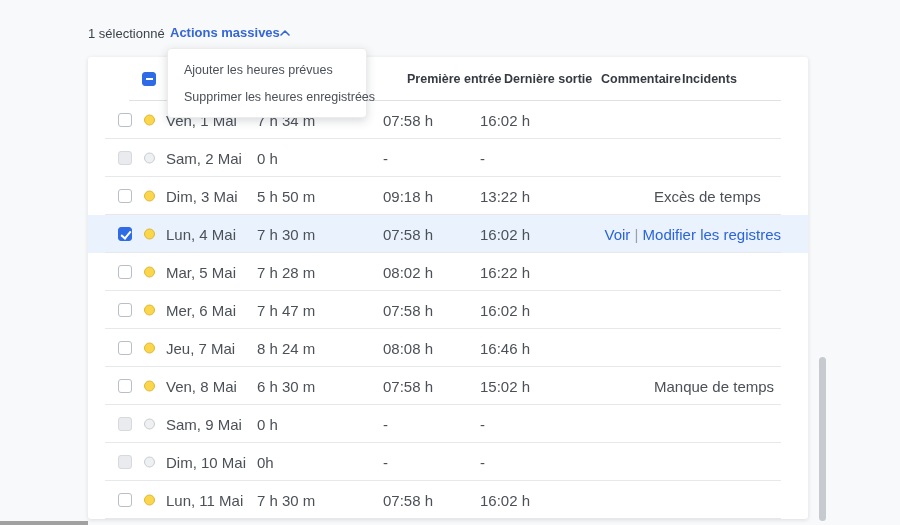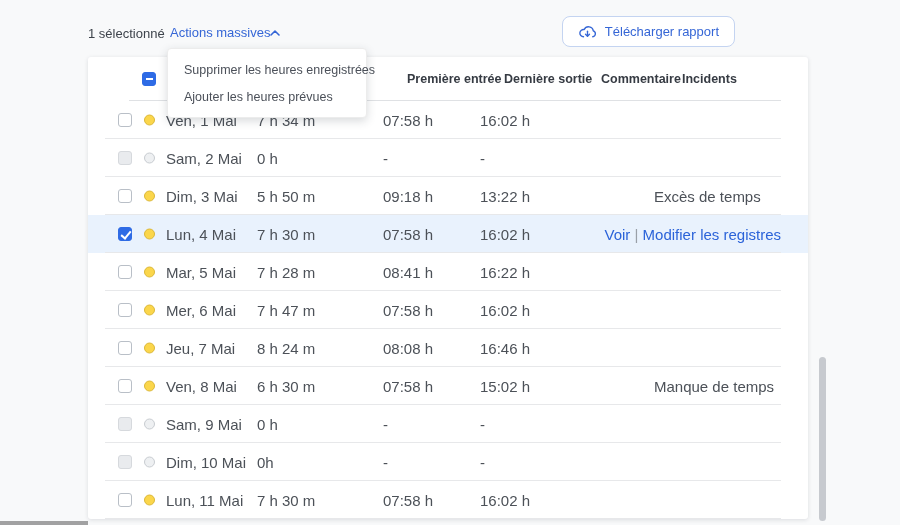--- a/index.html
+++ b/index.html
@@ -3,21 +3,21 @@
 <meta charset="utf-8">
 <style>
   * { margin:0; padding:0; box-sizing:border-box; }
   html,body { width:900px; height:525px; }
   body { font-family:"Liberation Sans", sans-serif; background:#f8f9fa; overflow:hidden; }
   .page { position:relative; width:825px; height:525px; }
 
   
   .selected-count { position:absolute; left:88px; top:26px; font-size:13px; color:#3d434b; }
   .bulk-actions { position:absolute; left:170px; top:25px; display:flex; align-items:center; 
-                  font-size:13px; font-weight:400; color:#3566d6; cursor:pointer; text-decoration:none; }
+                  font-size:13px; font-weight:700; color:#3566d6; cursor:pointer; text-decoration:none; }
   .download-btn { position:absolute; right:90px; top:16px; height:31px; display:flex; align-items:center;
                   gap:8px; padding:0 15px; background:#fff; border:1px solid #c4d4f1; border-radius:8px;
                   color:#3566d6; font-size:13px; cursor:pointer; font-family:inherit; }
 
   
   .menu { position:absolute; left:167px; top:48px; width:200px; padding:7px 0; background:#fff;
           border:1px solid #ececec; border-radius:4px; box-shadow:0 3px 10px rgba(40,50,60,.18); z-index:10; }
   .menu-item { height:27px; display:flex; align-items:center; padding:0 16px; font-size:12.5px;
                color:#4b5059; cursor:pointer; white-space:nowrap; }
 
@@ -67,30 +67,20 @@
 
   <a class="bulk-actions">
     <span>Actions massives</span>
     <span style="display:flex;">
       <svg width="10" height="6" viewBox="0 0 10 6">
           <path d="M1 5 L5 1 L9 5" stroke="#3566d6" stroke-width="1.6" fill="none" stroke-linecap="round" stroke-linejoin="round"></path>
         </svg>
     </span>
   </a>
 
-  <button class="download-btn">
-    <span style="display:flex;">
-      <svg width="19" height="16" viewBox="0 0 24 20" fill="none" stroke="#3566d6" stroke-width="1.7" stroke-linecap="round" stroke-linejoin="round">
-        <path d="M7 16a4.6 4.6 0 1 1 .9-9.1A6 6 0 0 1 19.3 8.6 3.8 3.8 0 0 1 18.6 16"></path>
-        <path d="M12 9v6"></path>
-          <path d="M9.5 12.8 12 15.3l2.5-2.5"></path>
-      </svg>
-    </span>
-    <span>Télécharger rapport</span>
-  </button>
 
   <div class="card">
     <div class="thead">
       <span class="cb indeterminate"></span>
       <span class="hcell h-entry">Première entrée</span>
       <span class="hcell h-exit">Dernière sortie</span>
       <span class="hcell h-comment">Commentaire</span>
       <span class="hcell h-incidents">Incidents</span>
     </div>
     <div>
@@ -140,21 +130,21 @@
       <a>Voir</a>
       <span>|</span>
       <a>Modifier les registres</a>
     </span>
   </div>
         <div class="row">
     <span class="cb unchecked"></span>
     <span class="dot yellow"></span>
     <span class="cell c-date">Mar, 5 Mai</span>
     <span class="cell c-hours">7 h 28 m</span>
-    <span class="cell c-entry">08:41 h</span>
+    <span class="cell c-entry">08:02 h</span>
     <span class="cell c-exit">16:22 h</span>
     <span class="cell c-comment"></span>
     <span class="cell c-incident"></span>
 
   </div>
         <div class="row">
     <span class="cb unchecked"></span>
     <span class="dot yellow"></span>
     <span class="cell c-date">Mer, 6 Mai</span>
     <span class="cell c-hours">7 h 47 m</span>
@@ -216,20 +206,20 @@
     <span class="cell c-entry">07:58 h</span>
     <span class="cell c-exit">16:02 h</span>
     <span class="cell c-comment"></span>
     <span class="cell c-incident"></span>
 
   </div>
       </div>
   </div>
 
   <div class="menu">
+    <div class="menu-item">Ajouter les heures prévues</div>
     <div class="menu-item">Supprimer les heures enregistrées</div>
-    <div class="menu-item">Ajouter les heures prévues</div>
   </div>
 
   <div class="scroll-thumb"></div>
 
   <div class="window-edge"></div>
 </div>
 
 </body></html>

